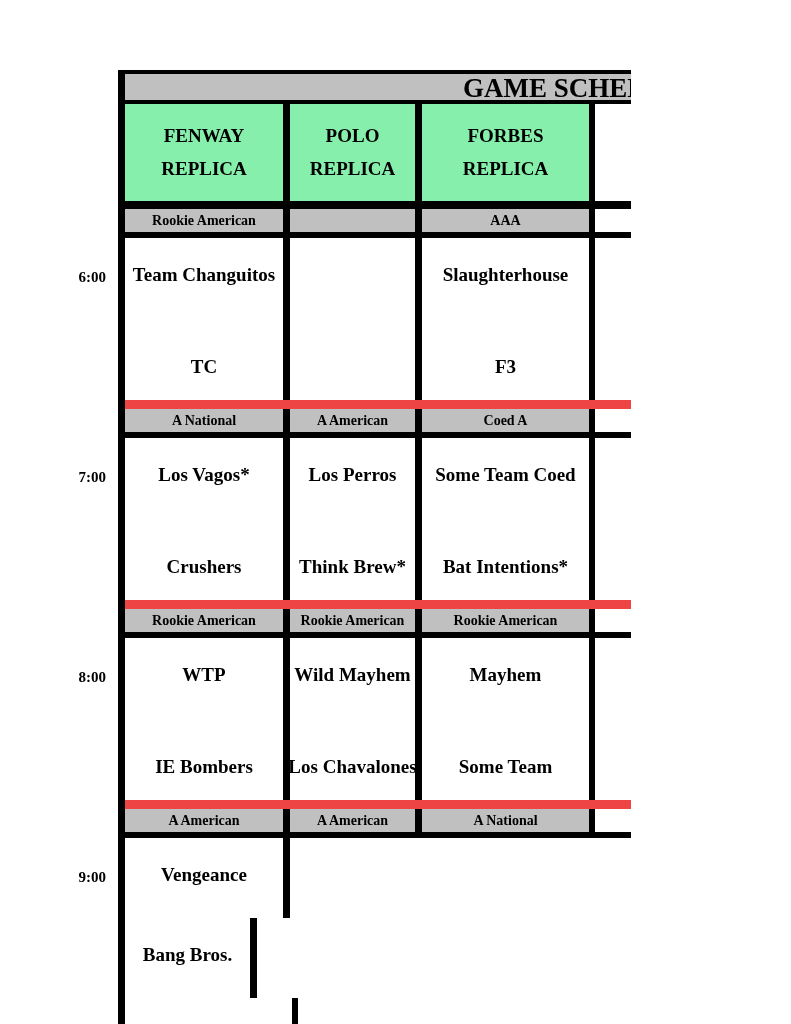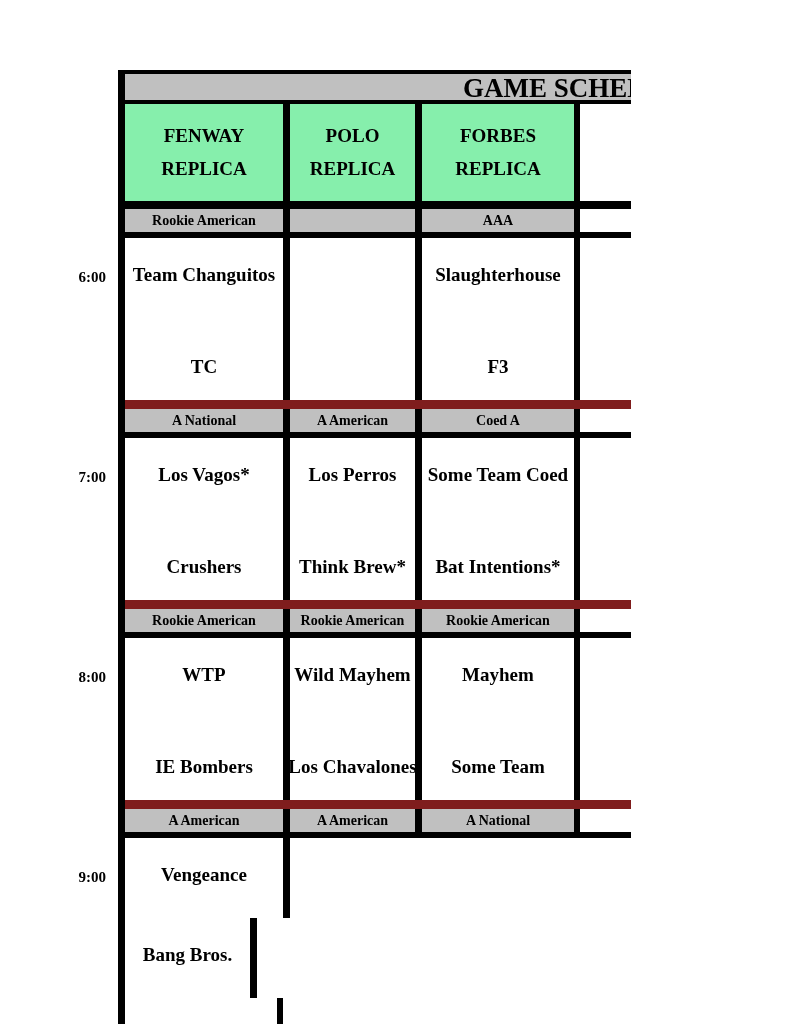--- a/index.html
+++ b/index.html
@@ -23,37 +23,37 @@
     height:26px;background:#c0c0c0;
     border-top:4px solid #000;border-bottom:4px solid #000;
     position:relative;overflow:hidden;
   }
   .title-text{
     position:absolute;left:338px;top:1px;white-space:nowrap;
     font-size:27px;font-weight:bold;line-height:26px;
   }
   .row{display:flex;}
   .cell{box-sizing:border-box;border-right:7px solid #000;}
-  .c0{width:165px;} .c1{width:132px;} .c2{width:158px;border-right-width:6px;}
+  .c0{width:165px;} .c1{width:132px;} .c2{width:173px;border-right-width:6px;}
 
   .venue-row{border-bottom:8px solid #000;}
   .venue{
     height:97px;background:#86efac;text-align:center;
     font-size:19px;font-weight:bold;padding-top:15px;
   }
   .venue div{line-height:33px;}
 
   .league-row{border-bottom:6px solid #000;}
   .league{
     height:23px;background:#c0c0c0;text-align:center;
     font-size:14px;font-weight:bold;line-height:23px;
     overflow:hidden;white-space:nowrap;
   }
 
-  .game-row{border-bottom:9px solid #7f1d1d;}
+  .game-row{border-bottom:9px solid #ef4444;}
   .game{
     height:162px;background:#fff;display:flex;flex-direction:column;
     align-items:center;justify-content:space-between;
     padding:26px 2px 22px 2px;
   }
   .team{
     font-size:19px;font-weight:bold;line-height:22px;
     text-align:center;white-space:nowrap;
   }
   .game-row-last{border-bottom:none;flex-direction:column;}

